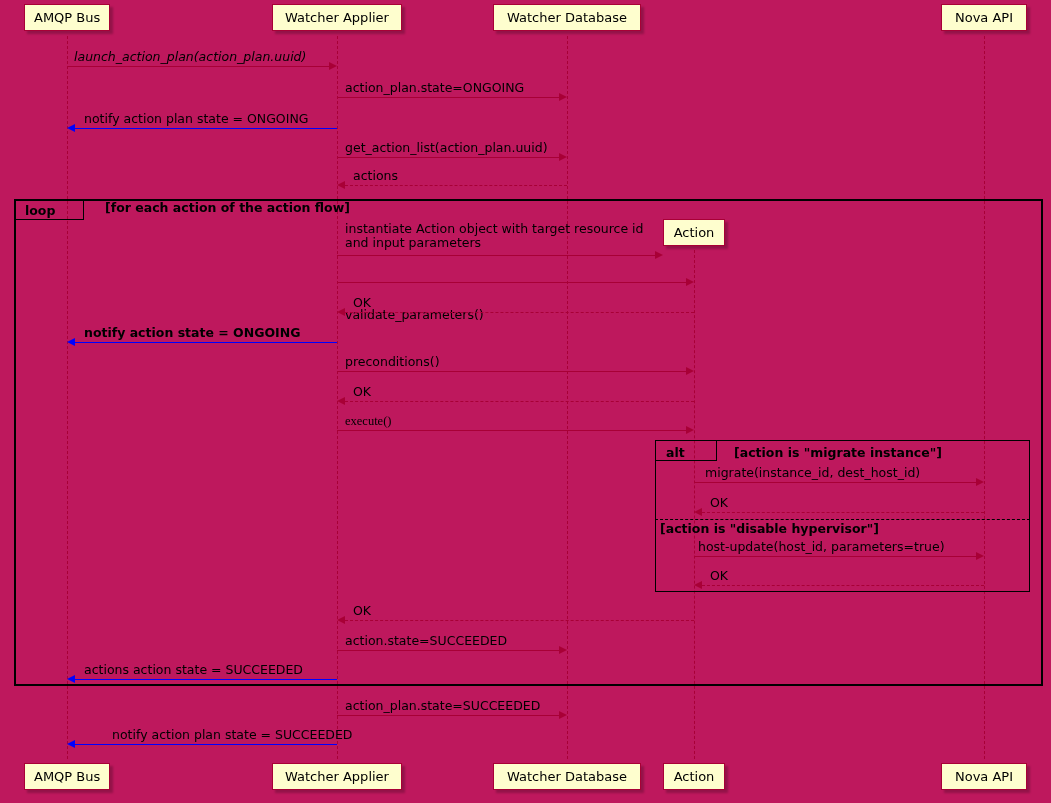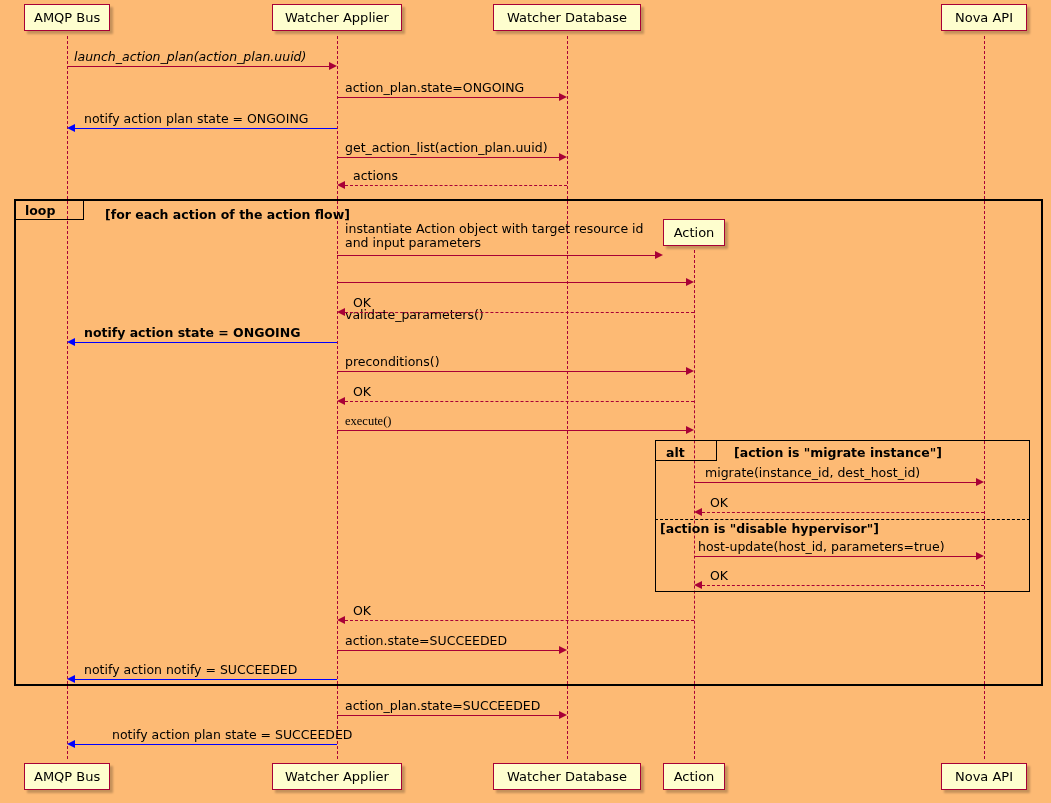--- a/index.html
+++ b/index.html
@@ -8,21 +8,21 @@
     background: #ffffff;
   }
   body {
     font-family: "DejaVu Sans", sans-serif;
   }
   #diagram {
     position: relative;
     width: 1051px;
     height: 803px;
     overflow: hidden;
-    background: #fdba74;
+    background: #be185d;
   }
   .participant {
     position: absolute;
     background: #FEFECE;
     border: 1px solid #A80036;
     color: #000000;
     font-size: 13px;
     line-height: 1;
     padding: 6px 9px;
     box-sizing: border-box;
@@ -125,21 +125,21 @@
 
   <div class="participant" style="left:24px; top:763px; width:86px;">AMQP Bus</div>
   <div class="participant" style="left:272px; top:763px; width:130px;">Watcher Applier</div>
   <div class="participant" style="left:493px; top:763px; width:148px;">Watcher Database</div>
   <div class="participant" style="left:663px; top:763px; width:62px;">Action</div>
   <div class="participant" style="left:941px; top:763px; width:86px;">Nova API</div>
 
   <div class="frame thick" style="left:14px; top:199px; width:1029px; height:487px;"></div>
   <div class="frame-tab" style="left:14px; top:199px; width:70px; height:21px;"></div>
   <div class="frame-tab-label" style="left:25px; top:203px;">loop</div>
-  <div class="frame-cond" style="left:105px; top:207px;">[for each action of the action flow]</div>
+  <div class="frame-cond" style="left:105px; top:200px;">[for each action of the action flow]</div>
 
   <div class="frame" style="left:655px; top:440px; width:375px; height:152px;"></div>
   <div class="frame-tab" style="left:655px; top:440px; width:62px; height:21px;"></div>
   <div class="frame-tab-label" style="left:666px; top:445px;">alt</div>
   <div class="frame-cond" style="left:734px; top:445px;">[action is "migrate instance"]</div>
   <div class="divider" style="left:655px; top:519px; width:375px;"></div>
   <div class="frame-cond" style="left:660px; top:521px;">[action is "disable hypervisor"]</div>
 
   <div class="msg-label" style="left:74px; top:50px;font-style:italic;">launch_action_plan(action_plan.uuid)</div>
   <div class="msg-line" style="left:67px; top:66px; width:262px;"></div>
@@ -207,21 +207,21 @@
   <div class="arrowhead left" style="left:694px; top:581px;"></div>
 
   <div class="msg-label" style="left:353px; top:604px;">OK</div>
   <div class="msg-line dashed" style="left:345px; top:620px; width:349px;"></div>
   <div class="arrowhead left" style="left:337px; top:616px;"></div>
 
   <div class="msg-label" style="left:345px; top:634px;">action.state=SUCCEEDED</div>
   <div class="msg-line" style="left:337px; top:650px; width:222px;"></div>
   <div class="arrowhead right" style="left:559px; top:646px;"></div>
 
-  <div class="msg-label" style="left:84px; top:663px;">notify action notify = SUCCEEDED</div>
+  <div class="msg-label" style="left:84px; top:663px;">actions action state = SUCCEEDED</div>
   <div class="msg-line blue" style="left:75px; top:679px; width:262px;"></div>
   <div class="arrowhead left blue" style="left:67px; top:675px;"></div>
 
   <div class="msg-label" style="left:345px; top:699px;">action_plan.state=SUCCEEDED</div>
   <div class="msg-line" style="left:337px; top:715px; width:222px;"></div>
   <div class="arrowhead right" style="left:559px; top:711px;"></div>
 
   <div class="msg-label" style="left:84px; top:728px;margin-left:28px;">notify action plan state = SUCCEEDED</div>
   <div class="msg-line blue" style="left:75px; top:744px; width:262px;"></div>
   <div class="arrowhead left blue" style="left:67px; top:740px;"></div>

